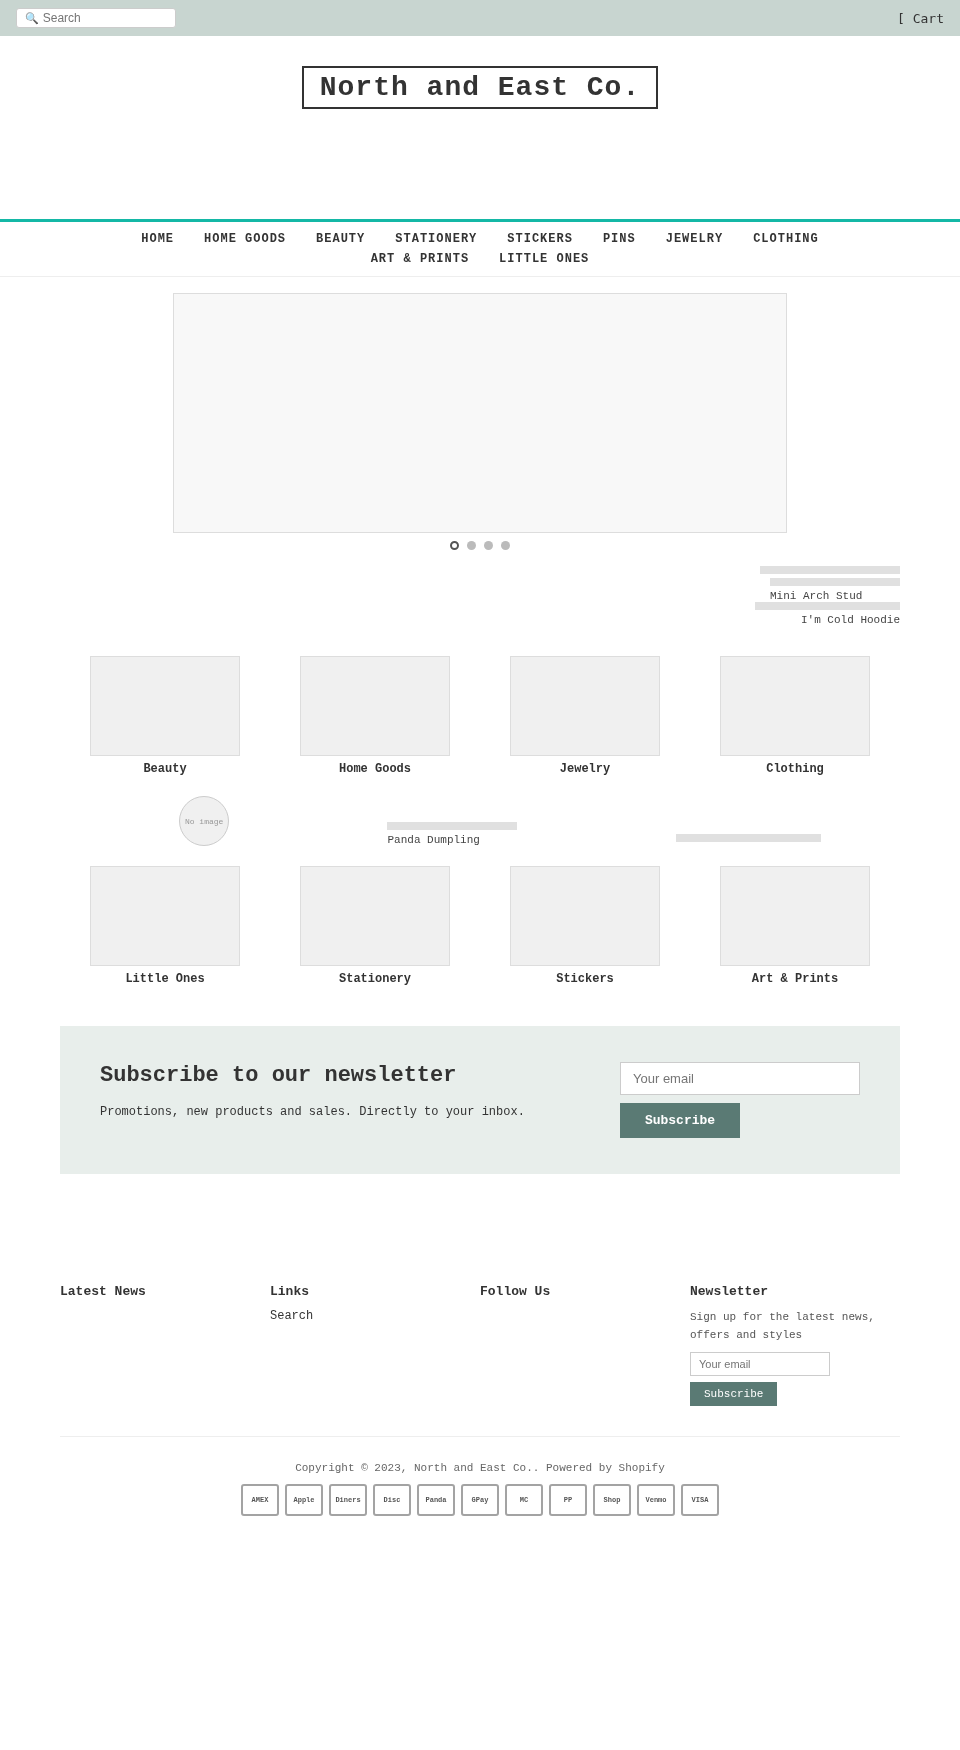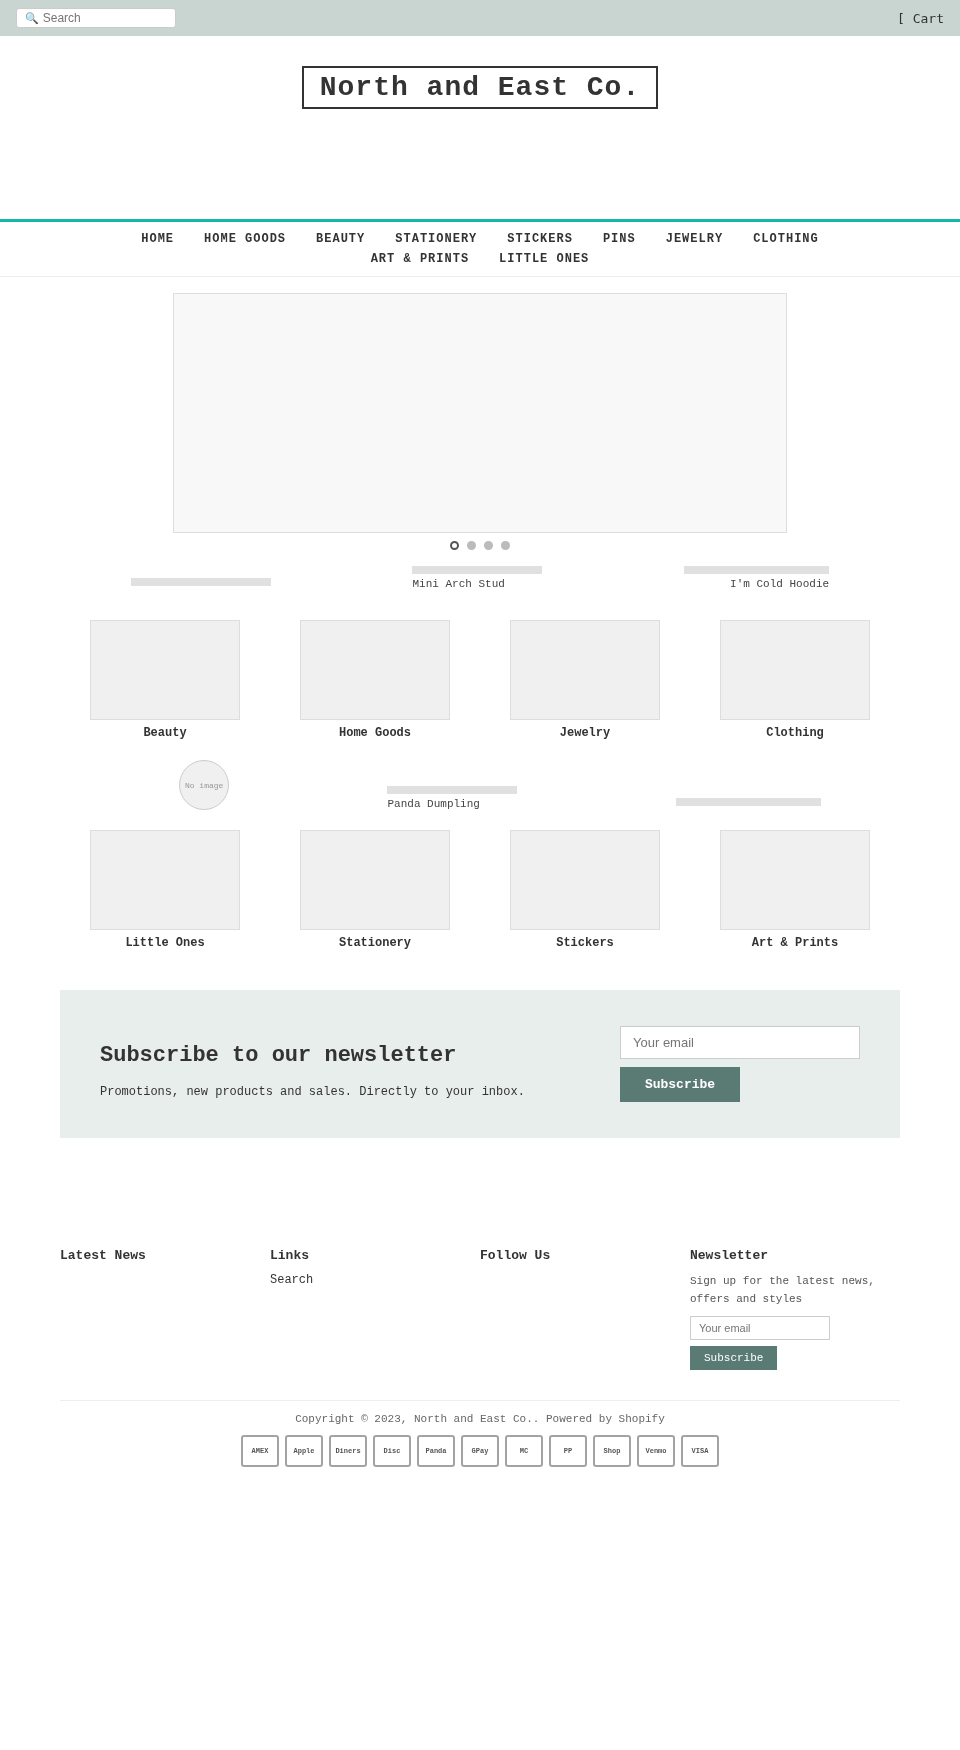--- a/index.html
+++ b/index.html
@@ -155,21 +155,21 @@
       justify-content: space-around;
       margin: 20px 60px 40px;
     }
 
     
     .newsletter-section {
       background: #e8eeeb;
       margin: 20px 60px 40px;
       padding: 36px 40px;
       display: flex;
-      align-items: flex-end;
+      align-items: flex-start;
       justify-content: space-between;
       gap: 40px;
     }
     .newsletter-text h2 {
       font-family: 'Courier New', Courier, monospace;
       font-size: 22px;
       font-weight: 900;
       margin-bottom: 12px;
       line-height: 1.3;
     }
@@ -252,21 +252,21 @@
       background: #5a7a74;
       color: #fff;
       border: none;
       padding: 6px 14px;
       font-size: 11px;
       font-family: 'Courier New', Courier, monospace;
       cursor: pointer;
     }
     .footer-bottom {
       border-top: 1px solid #eee;
-      padding-top: 12px;
+      padding-top: 25px;
       text-align: center;
     }
     .footer-copyright {
       font-size: 11px;
       color: #666;
       font-family: 'Courier New', Courier, monospace;
       margin-bottom: 10px;
     }
     .payment-icons {
       display: flex;
@@ -326,21 +326,21 @@
 <div class="carousel-section">
   <div class="carousel-box"></div>
   <div class="carousel-dots">
     <span class="dot active"></span>
     <span class="dot"></span>
     <span class="dot"></span>
     <span class="dot"></span>
   </div>
 </div>
 
-<div style="display:flex;justify-content:space-around;align-items:flex-end;margin:16px 60px 8px;">
+<div style="display:flex;justify-content:space-around;align-items:flex-end;margin:16px 60px 8px;flex-direction:column;">
 
   <div style="display:flex;flex-direction:column;align-items:flex-start;">
     <div style="width:140px;height:8px;background:#e0e0e0;margin-bottom:4px;"></div>
   </div>
 
   <div style="display:flex;flex-direction:column;align-items:flex-start;">
     <div style="width:130px;height:8px;background:#e0e0e0;margin-bottom:4px;"></div>
     <span style="font-family:'Courier New',monospace;font-size:11px;color:#444;">Mini Arch Stud</span>
   </div>
 

